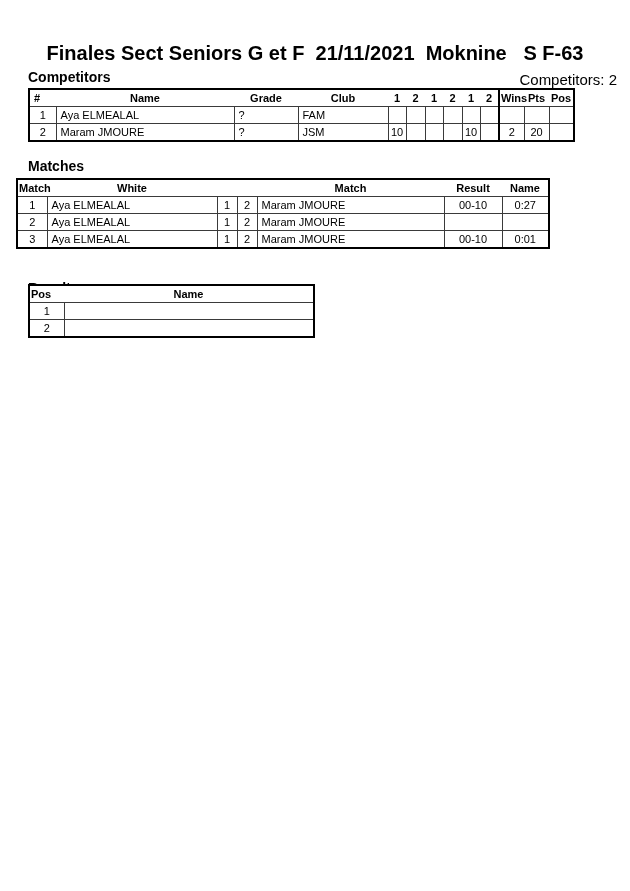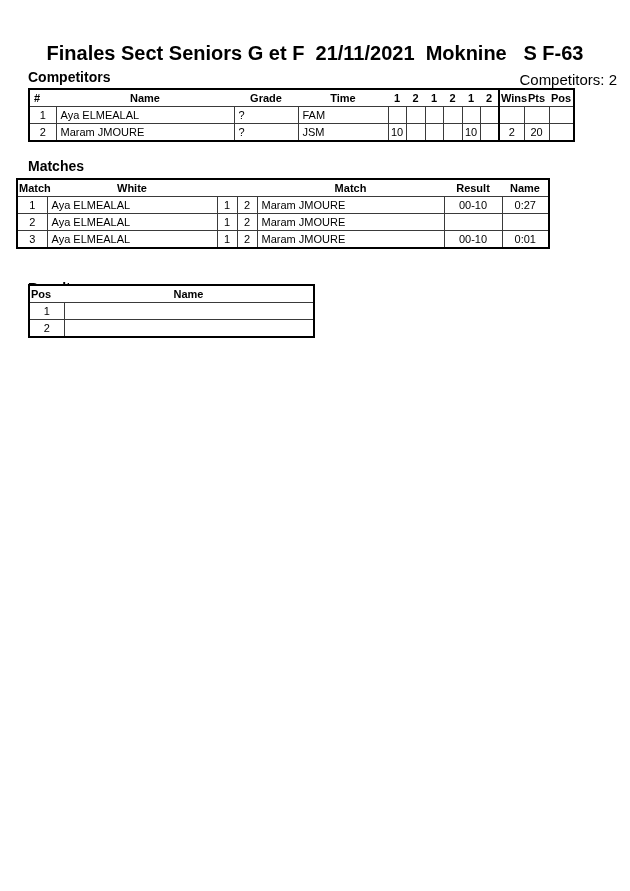--- a/index.html
+++ b/index.html
@@ -66,21 +66,21 @@
       <col style="width:19px">
     <col style="width:25px">
       <col style="width:25px">
       <col style="width:25px">
   </colgroup>
   <tbody>
       <tr>
     <th class="al">#</th>
     <th class="ac">Name</th>
     <th class="ac">Grade</th>
-    <th class="ac">Time</th>
+    <th class="ac">Club</th>
     <th class="ac tight">1</th>
     <th class="ac tight">2</th>
     <th class="ac tight">1</th>
     <th class="ac tight">2</th>
     <th class="ac tight">1</th>
     <th class="ac tight">2</th>
     <th class="ac tight thick-l">Wins</th>
     <th class="ac tight">Pts</th>
     <th class="ac tight">Pos</th>
   </tr>

